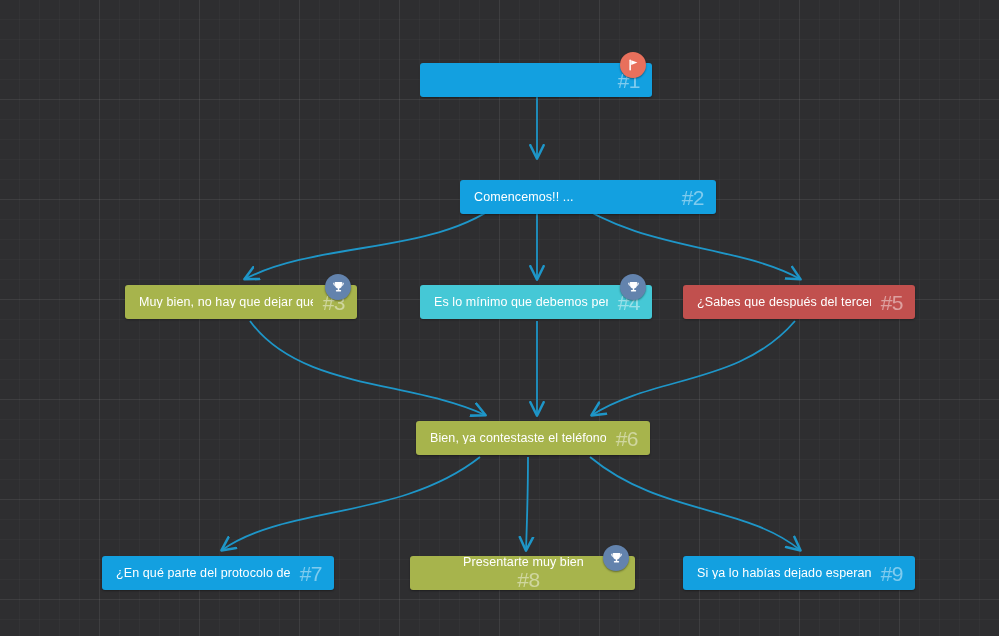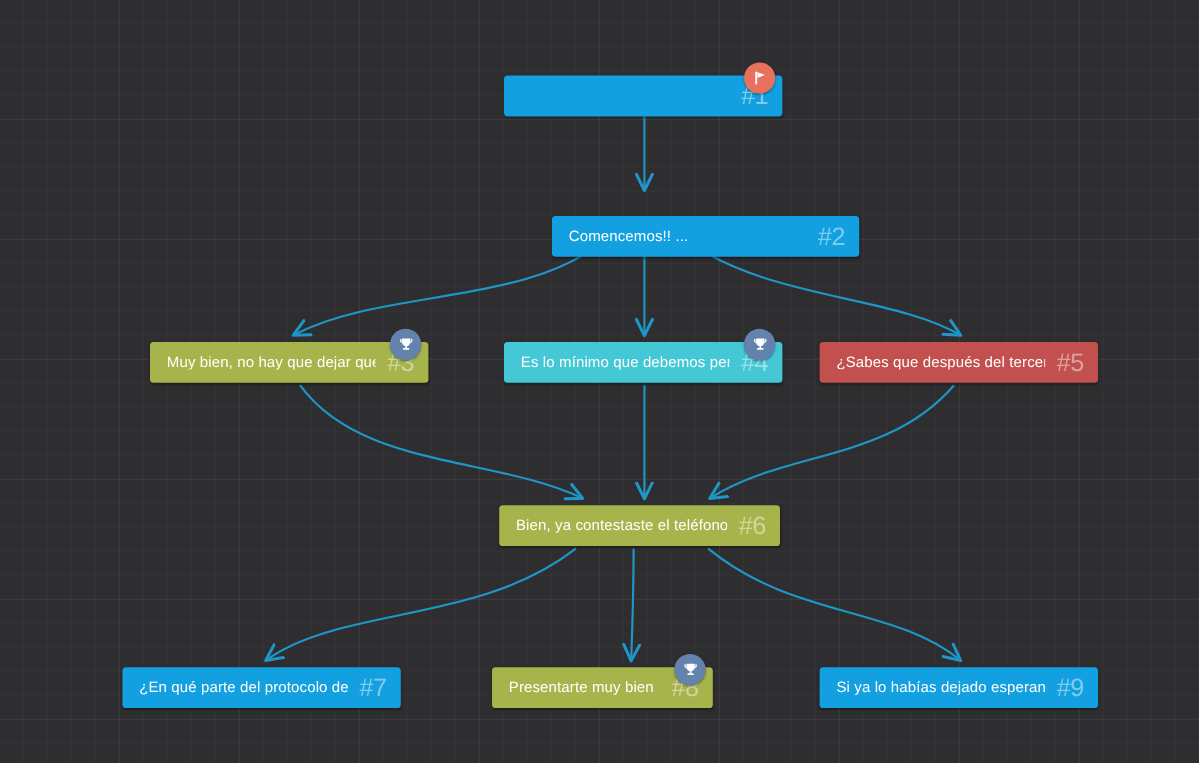--- a/index.html
+++ b/index.html
@@ -161,21 +161,21 @@
         <span class="node-id">#5</span>
       </div>
       <div class="node green" style="left: 416px; top: 421px; width: 234px;">
         <span class="node-text">Bien, ya contestaste el teléfono. ...</span>
         <span class="node-id">#6</span>
       </div>
       <div class="node blue" style="left: 102px; top: 556px; width: 232px;">
         <span class="node-text">¿En qué parte del protocolo de r...</span>
         <span class="node-id">#7</span>
       </div>
-      <div class="node green" style="left: 410px; top: 556px; width: 184px;">
+      <div class="node green" style="left: 410px; top: 556px; width: 225px; flex-direction: column;">
         <span class="node-text">Presentarte muy bien</span>
         <span class="node-id">#8</span>
         <span class="badge trophy">
           <svg width="15" height="15" viewBox="0 0 16 16" aria-hidden="true">
             <path d="M4.3 2.2 h7.4 v3.1 a3.7 3.7 0 0 1 -7.4 0 z" fill="#ffffff"></path>
             <path d="M4.3 2.9 H2.4 v1.2 a2.6 2.6 0 0 0 2.2 2.4 v-1.2 a1.5 1.5 0 0 1 -1.1 -1.2 z" fill="#ffffff"></path>
             <path d="M11.7 2.9 H13.6 v1.2 a2.6 2.6 0 0 1 -2.2 2.4 v-1.2 a1.5 1.5 0 0 0 1.1 -1.2 z" fill="#ffffff"></path>
             <rect x="7.25" y="8.4" width="1.5" height="2.4" fill="#ffffff"></rect>
             <rect x="5.2" y="10.7" width="5.6" height="1.5" rx="0.5" fill="#ffffff"></rect>
           </svg>

